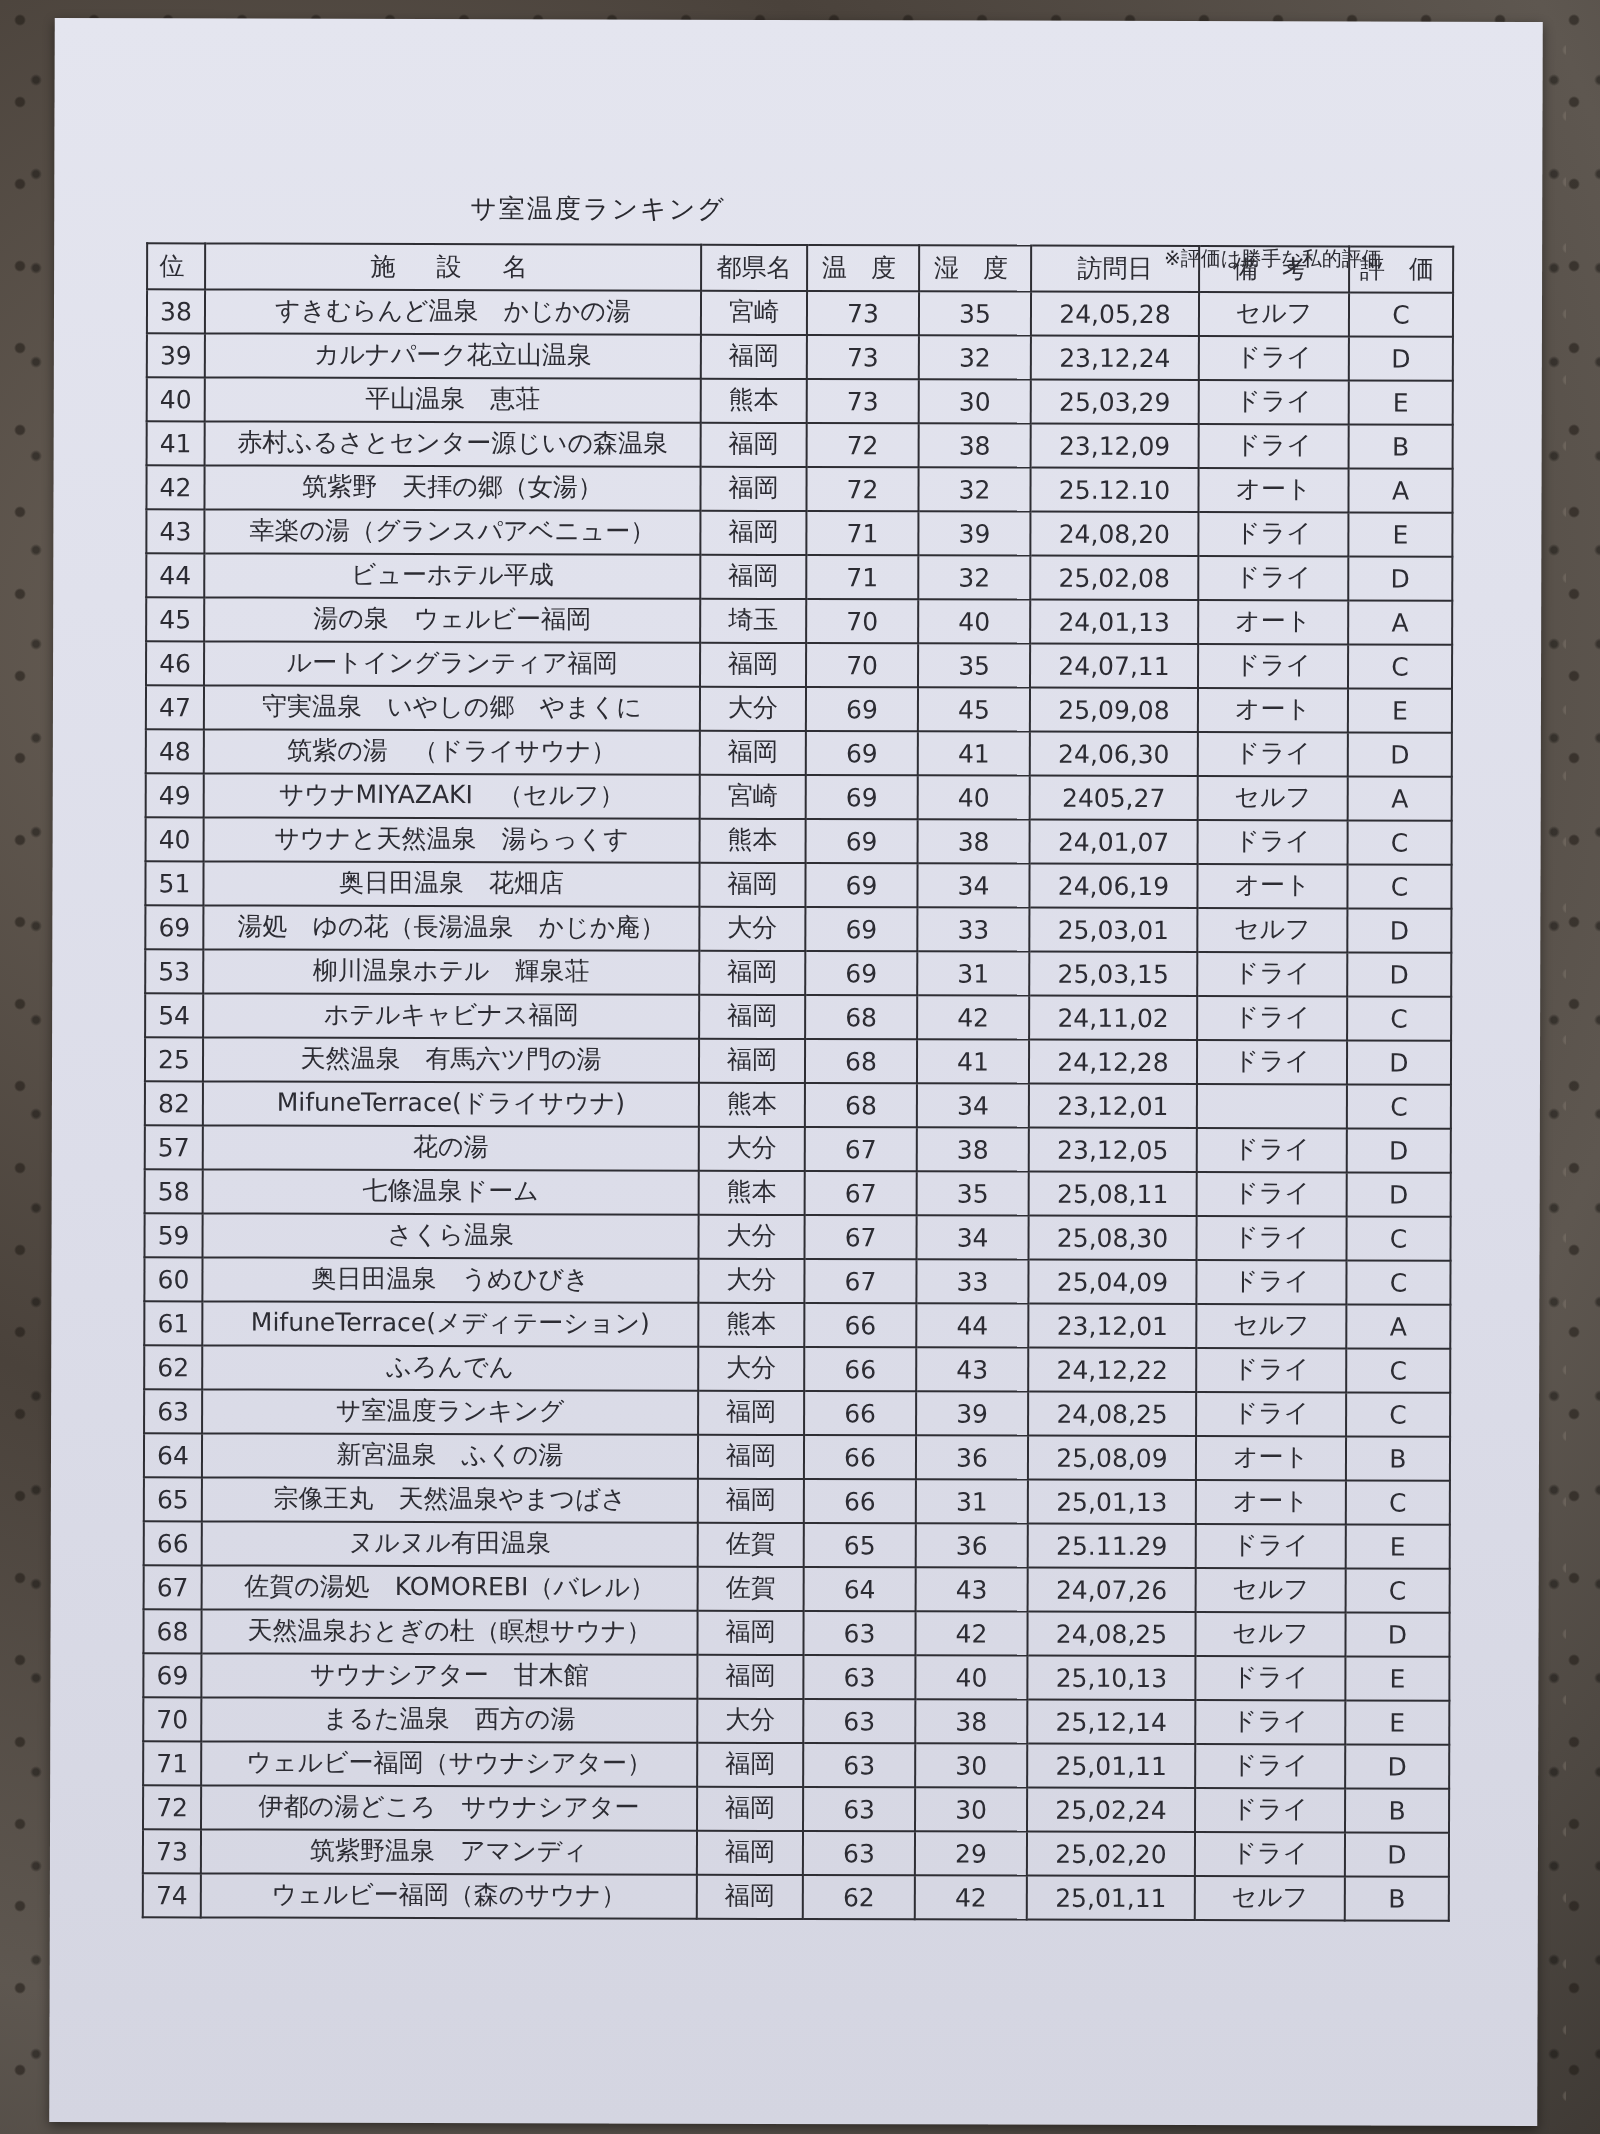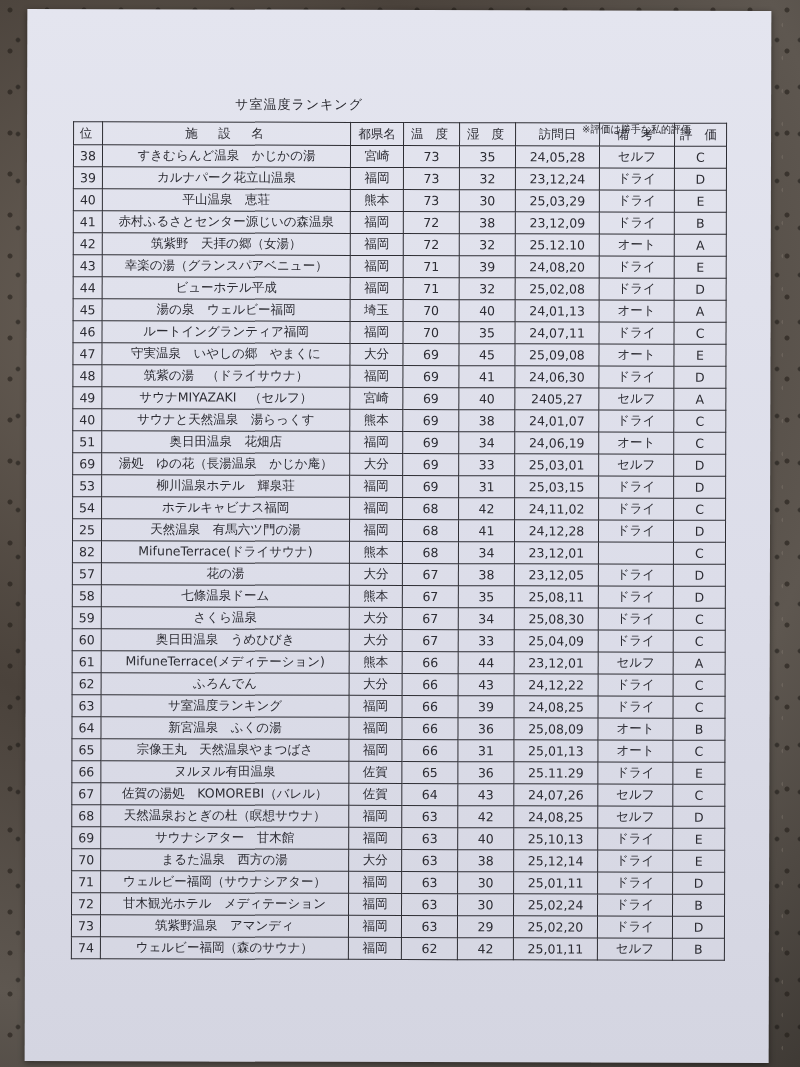--- a/index.html
+++ b/index.html
@@ -410,21 +410,21 @@
           <td class="name">ウェルビー福岡（サウナシアター）</td>
           <td class="c">福岡</td>
           <td class="c">63</td>
           <td class="c">30</td>
           <td class="c">25,01,11</td>
           <td class="c">ドライ</td>
           <td class="c">D</td>
         </tr>
         <tr>
           <td class="rank-no">72</td>
-          <td class="name">甘木観光ホテル　メディテーション</td>
+          <td class="name">伊都の湯どころ　サウナシアター</td>
           <td class="c">福岡</td>
           <td class="c">63</td>
           <td class="c">30</td>
           <td class="c">25,02,24</td>
           <td class="c">ドライ</td>
           <td class="c">B</td>
         </tr>
         <tr>
           <td class="rank-no">73</td>
           <td class="name">筑紫野温泉　アマンディ</td>

